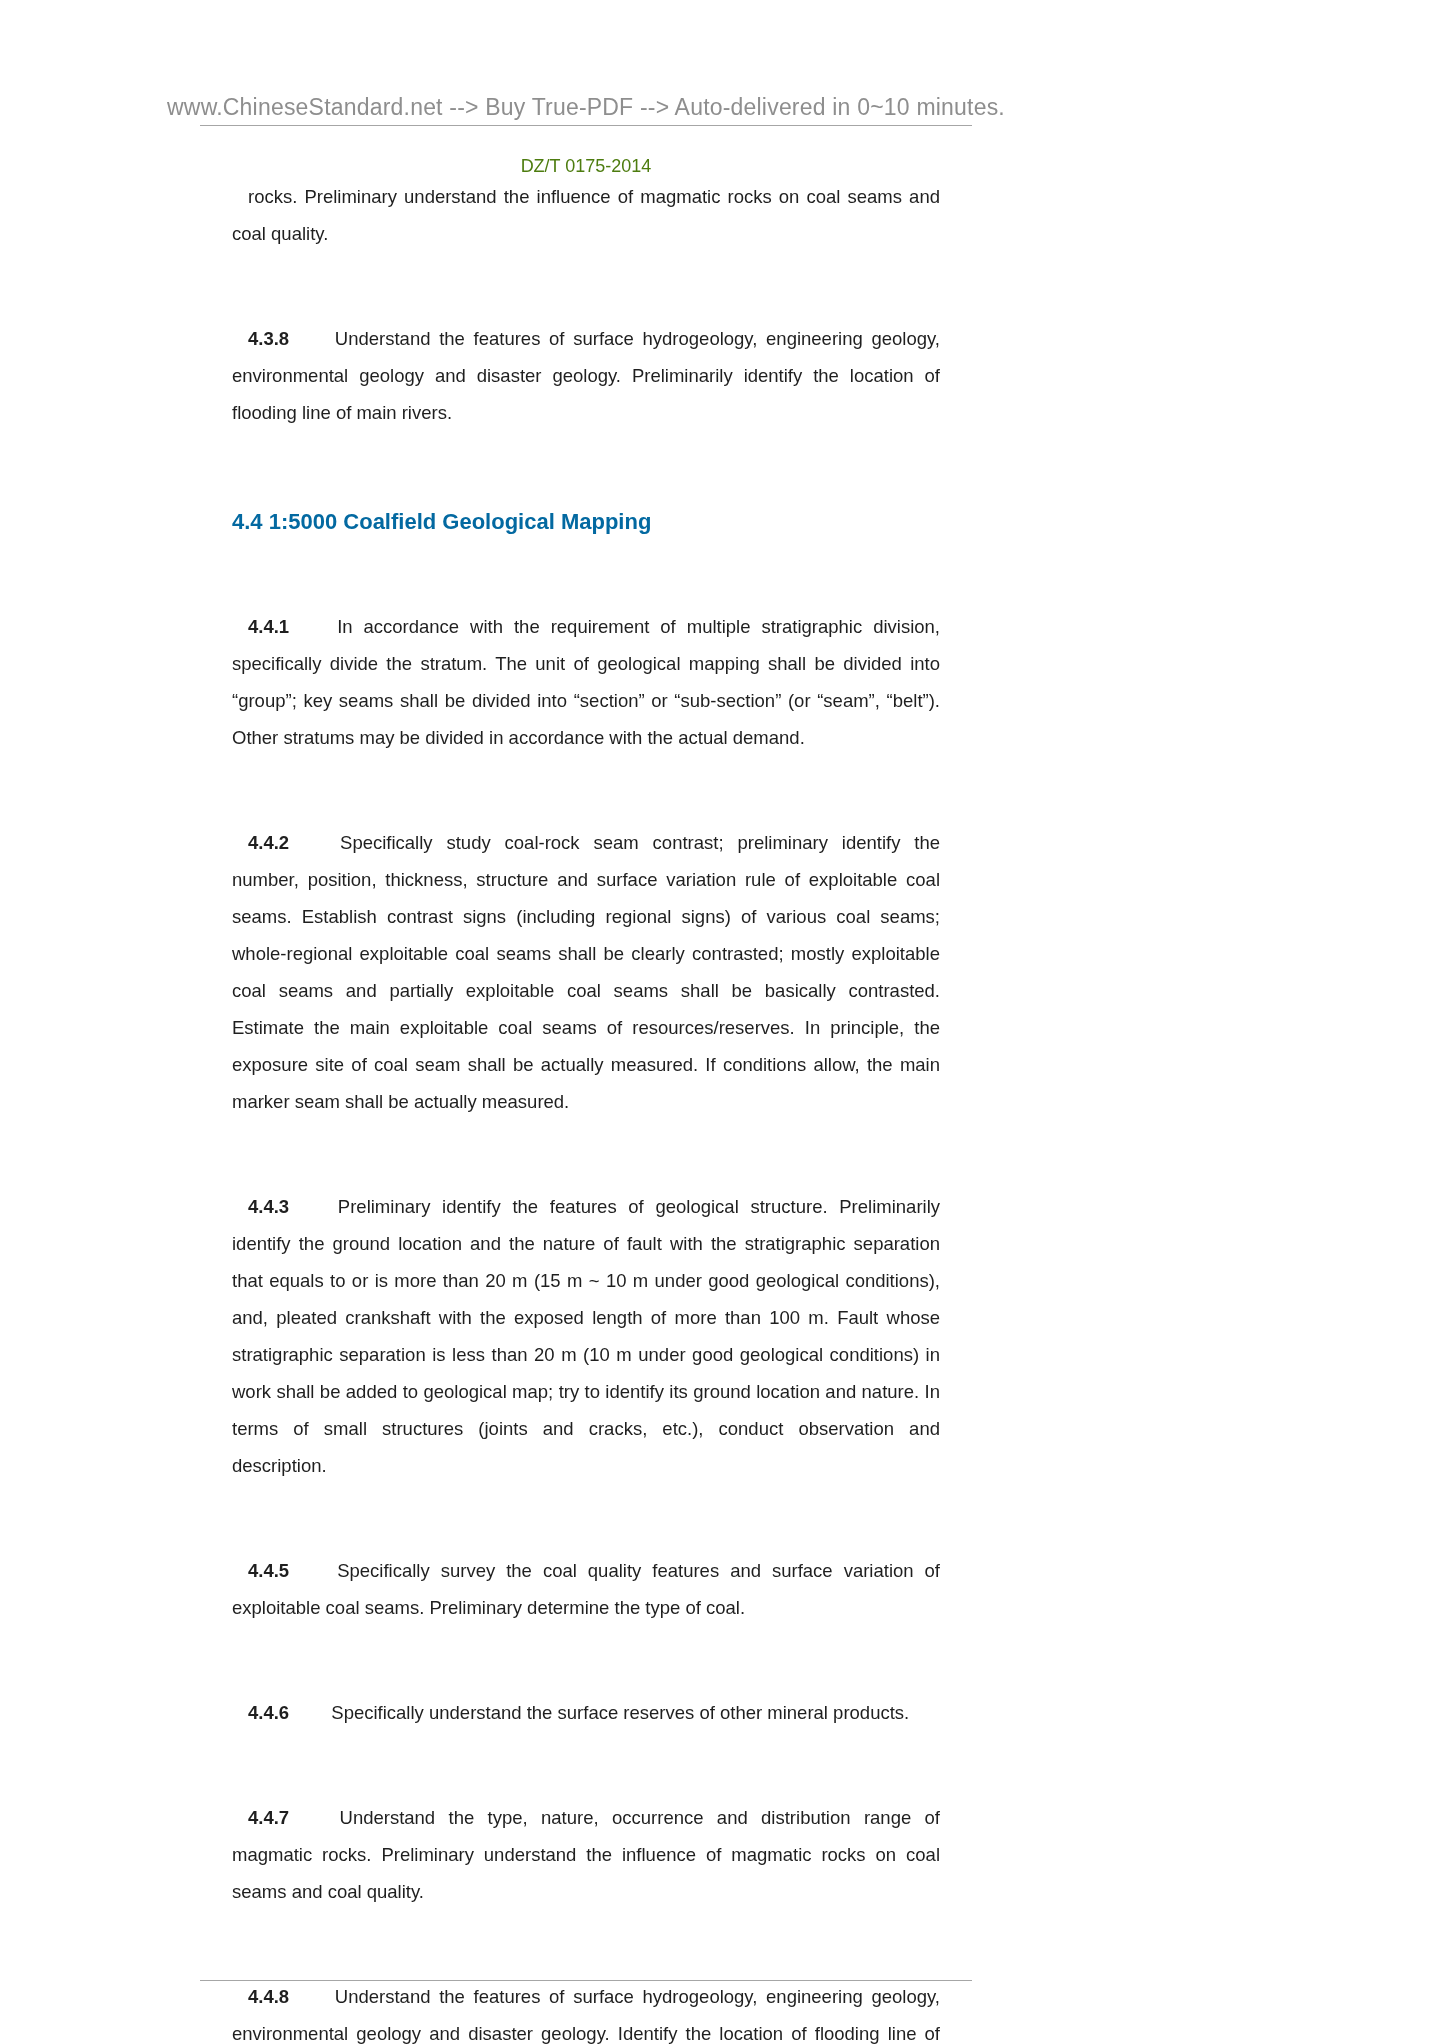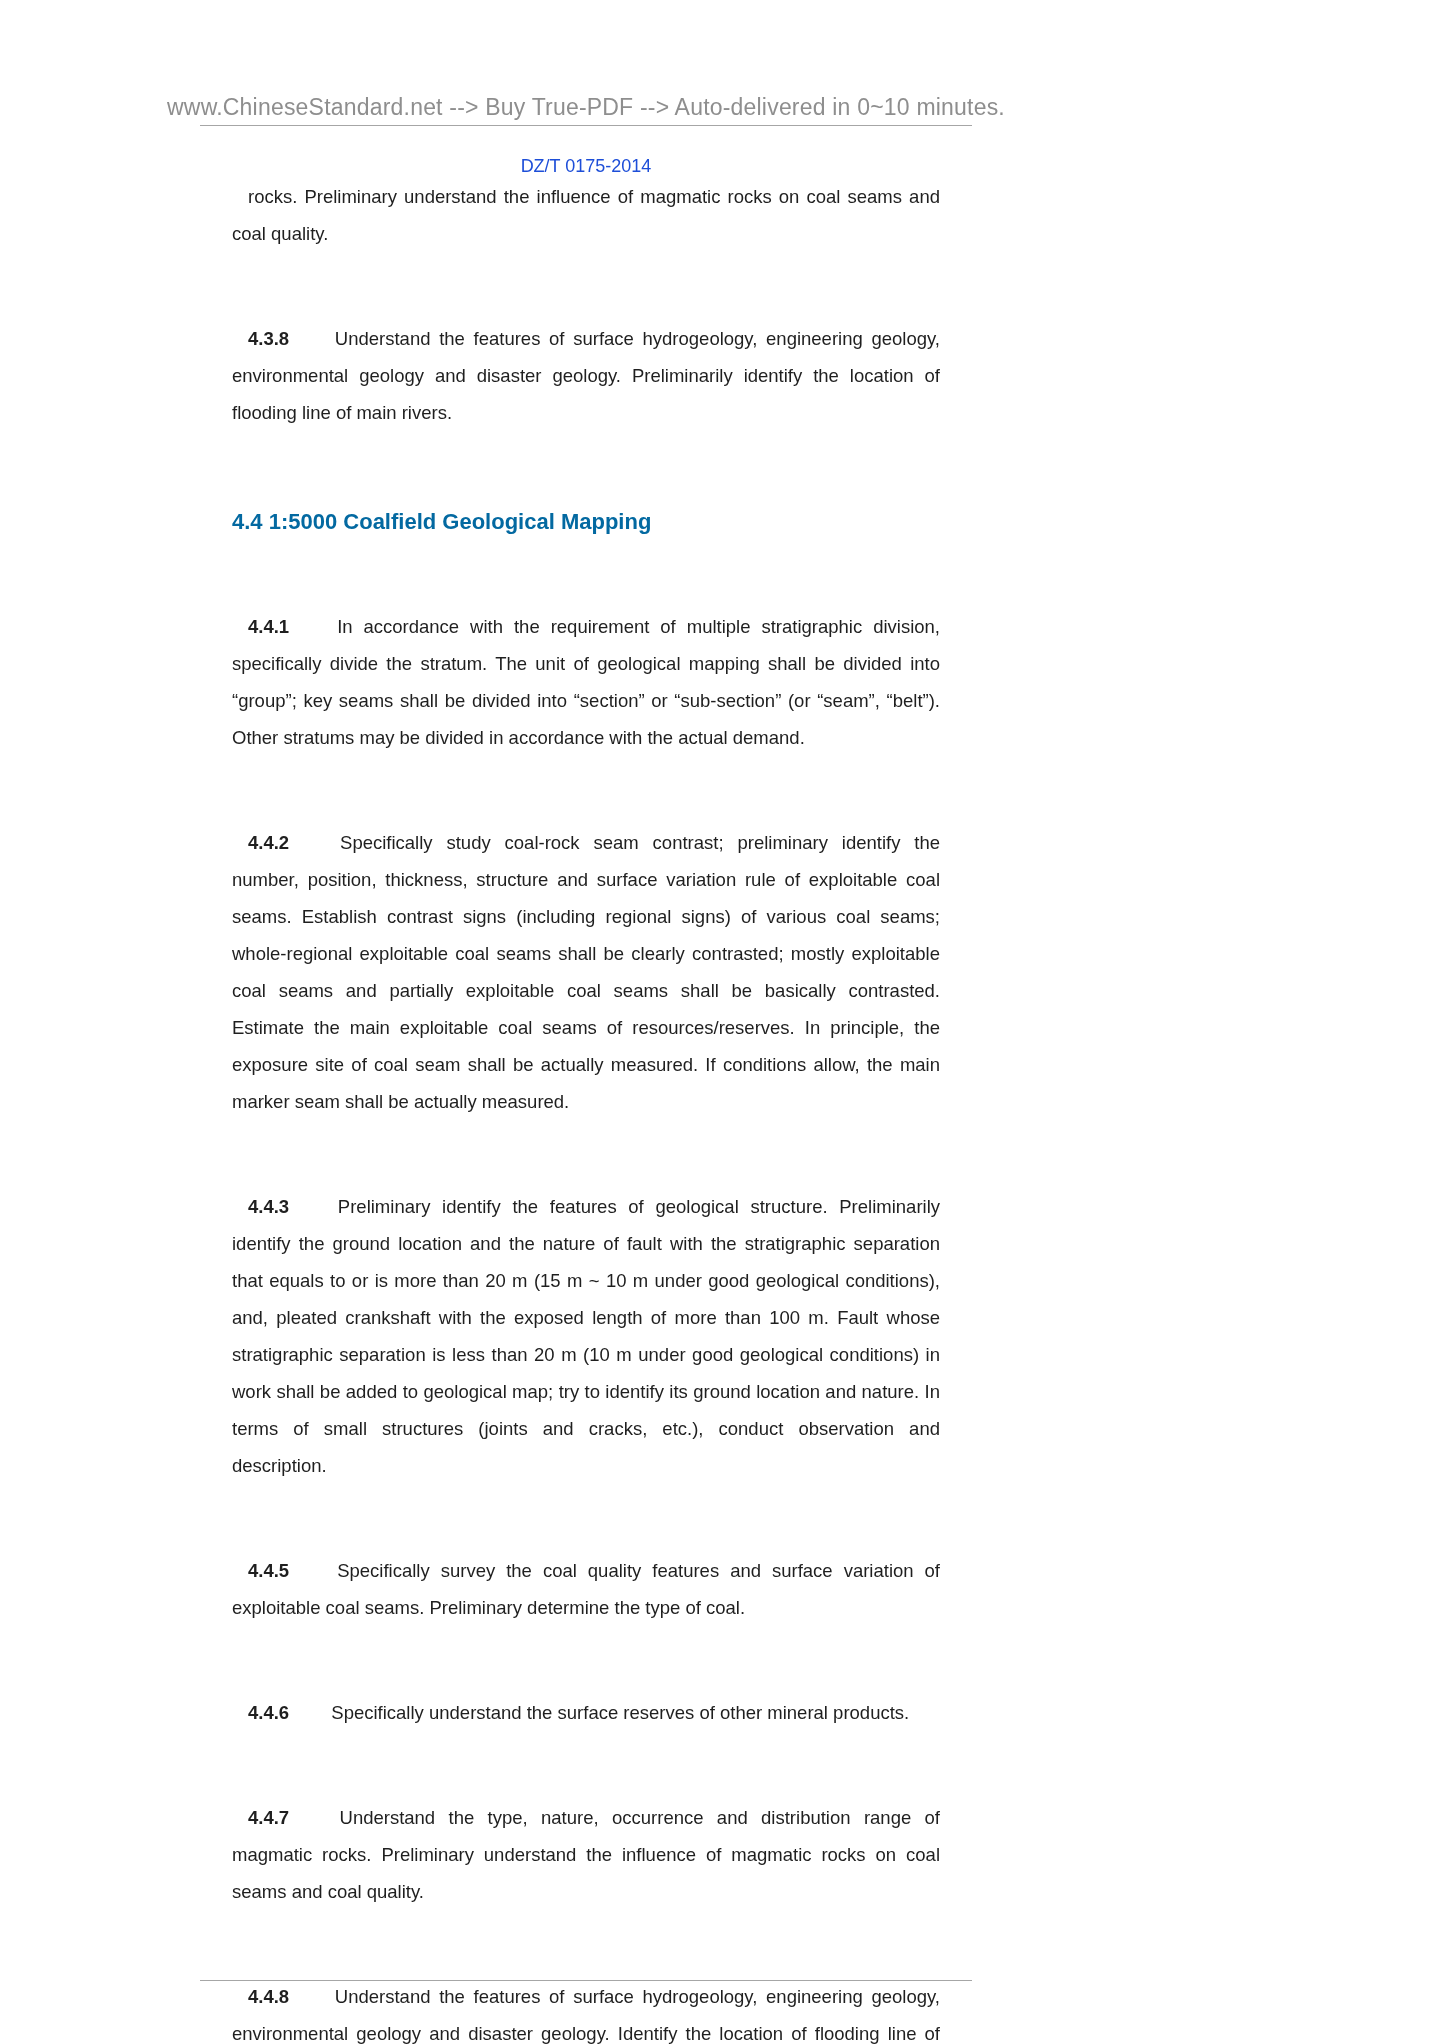--- a/index.html
+++ b/index.html
@@ -26,21 +26,21 @@
     text-align: center;
     white-space: nowrap;
   }
   .promo {
     font-size: 23px;
     color: #8e8e8e;
     letter-spacing: 0.2px;
   }
   .doc-code {
     font-size: 18px;
-    color: #1d4ed8;
+    color: #4d7c0f;
     margin-top: 3px;
   }
   .rule {
     position: absolute;
     left: 168px;
     width: 772px;
     border-top: 1px solid #a6a6a6;
     height: 0;
   }
   .header-rule { top: 93px; }

